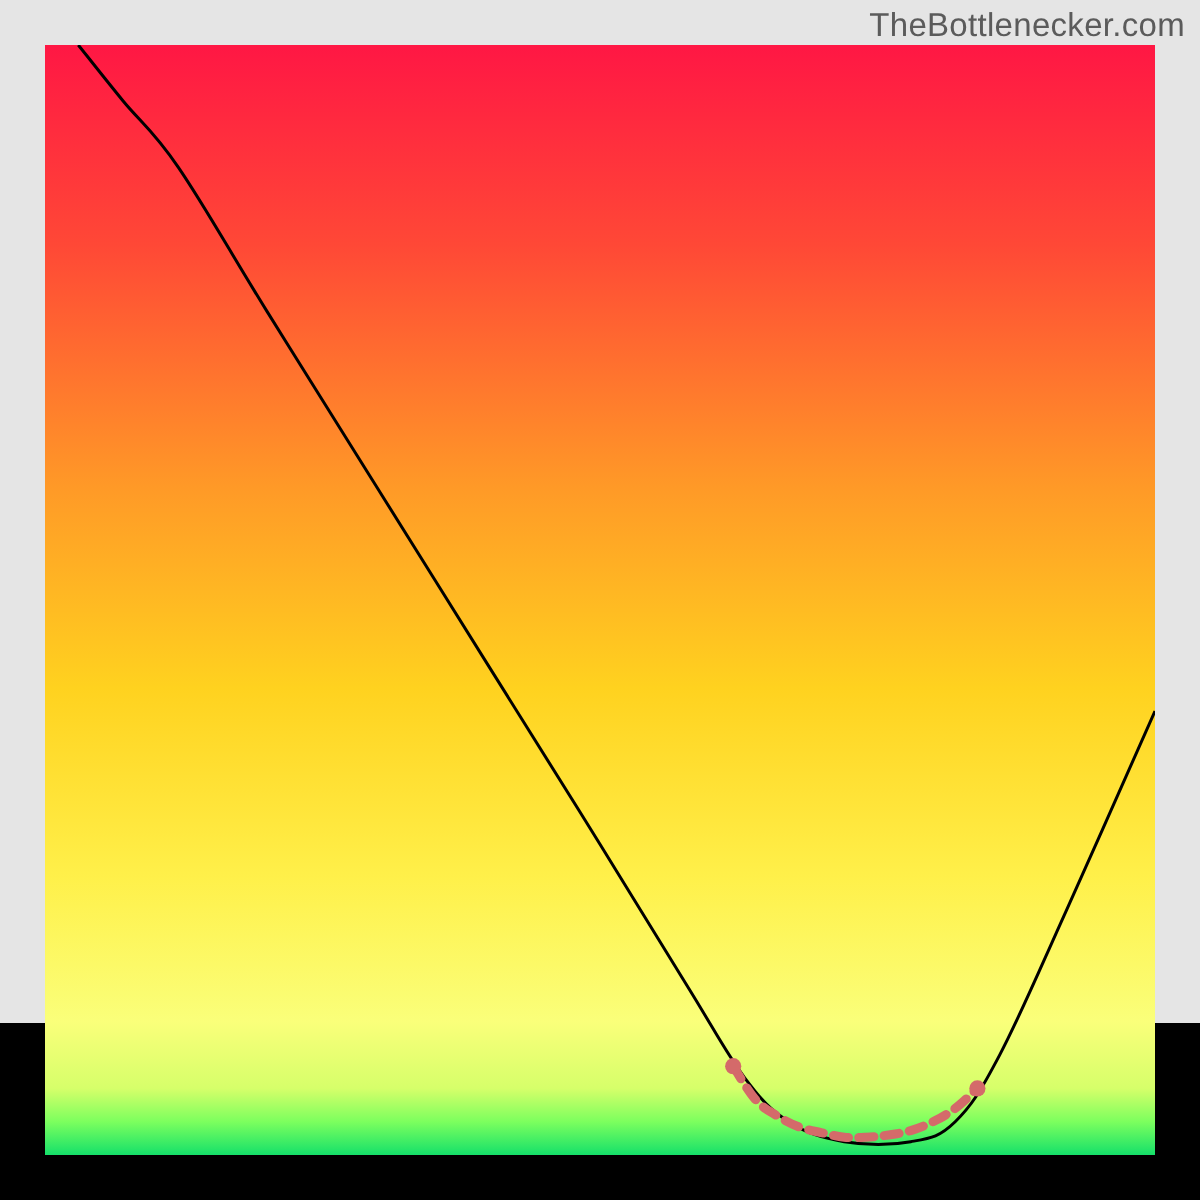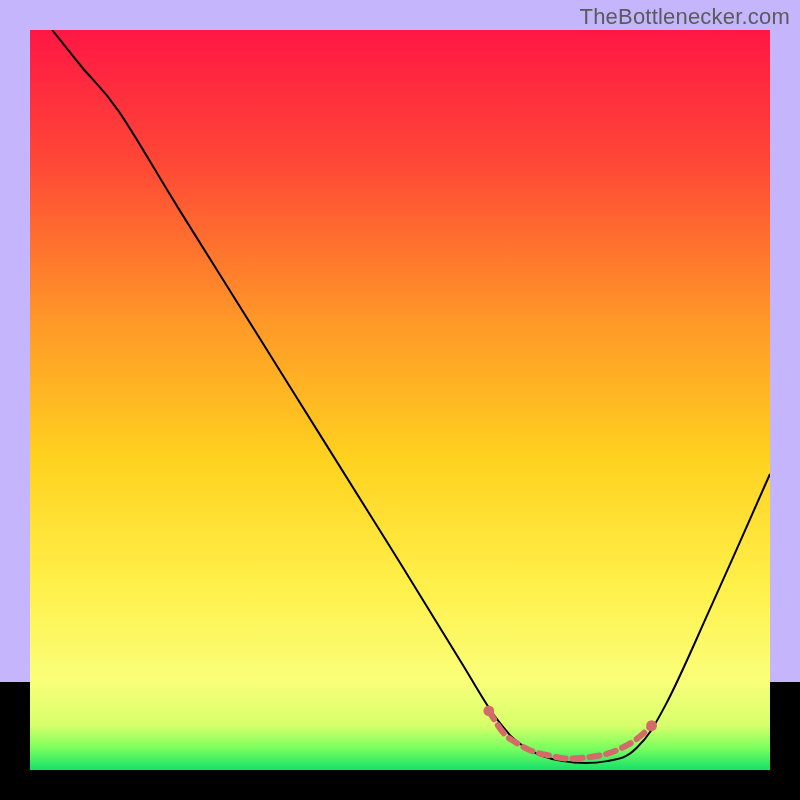--- a/index.html
+++ b/index.html
@@ -8,21 +8,21 @@
     width: 800px;
     height: 800px;
     background: #000;
     overflow: hidden;
     font-family: Arial, Helvetica, sans-serif;
   }
   .frame {
     position: absolute;
     left: 0; top: 0;
     width: 800px; height: 682px;
-    background: #c4b5fd;
+    background: #e5e5e5;
   }
   .watermark {
     position: absolute;
     top: 4px;
     right: 10px;
     color: #5b5b5b;
     font-size: 22px;
     font-weight: 500;
     letter-spacing: 0.2px;
   }

